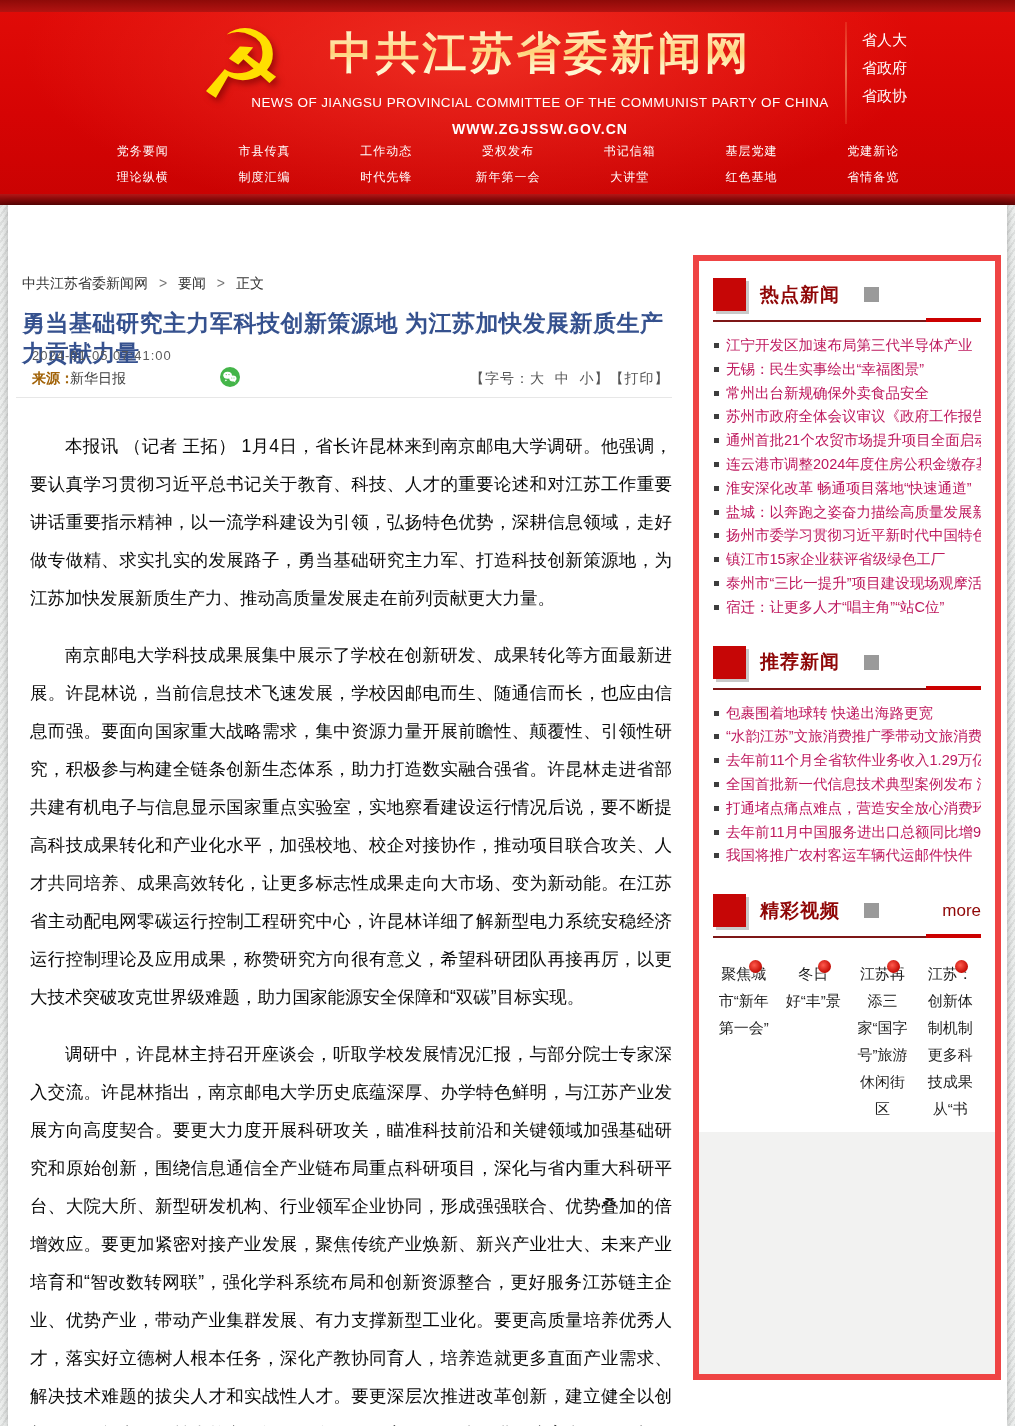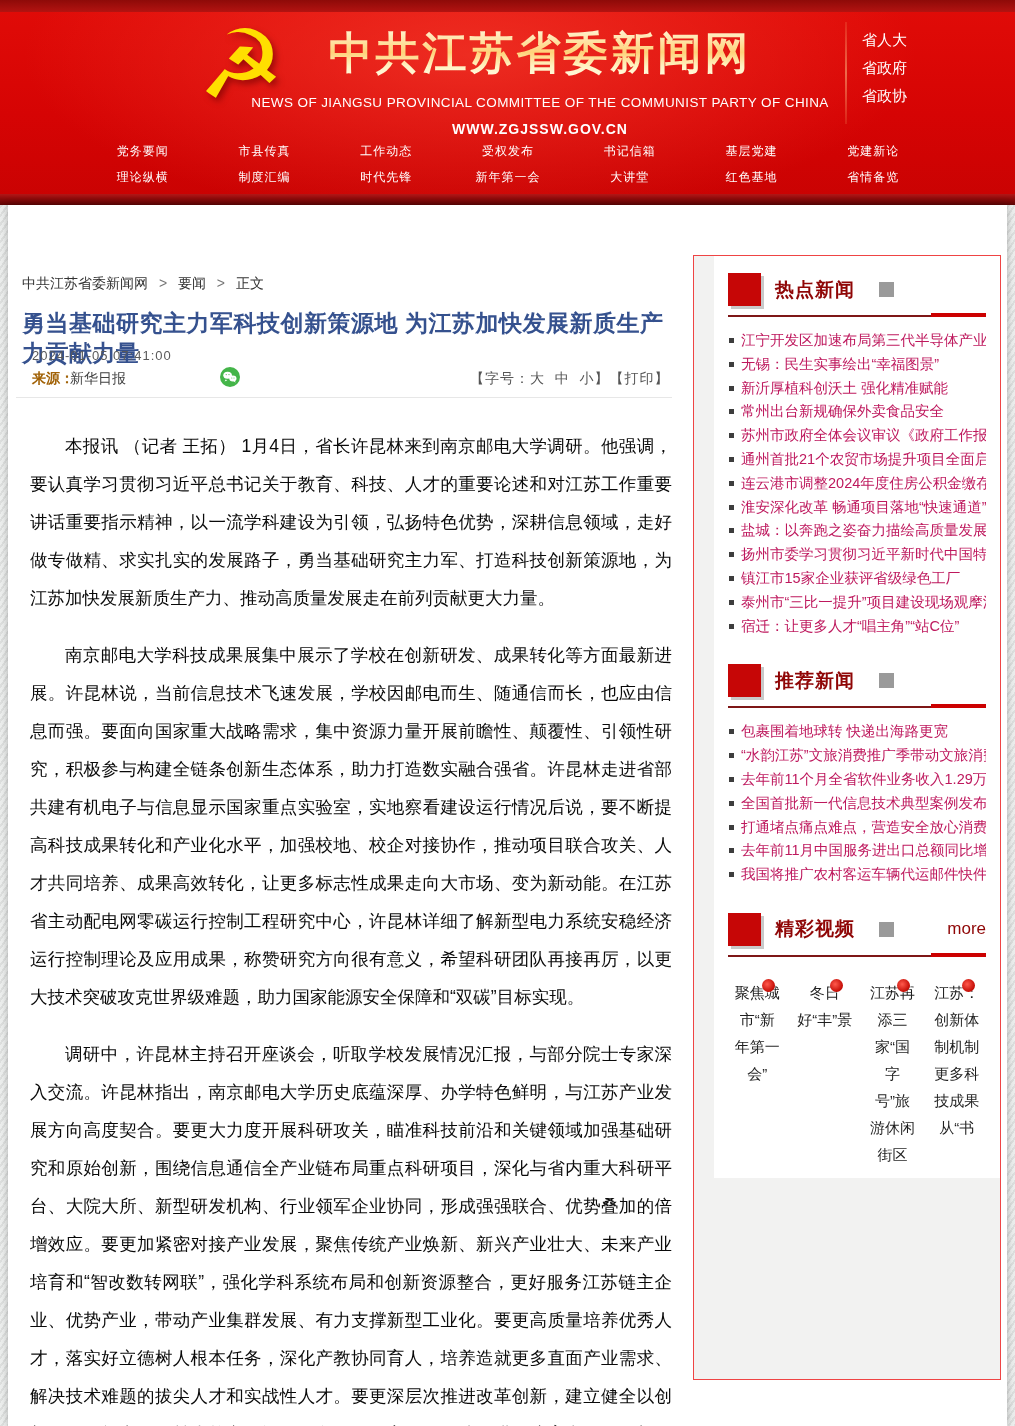--- a/index.html
+++ b/index.html
@@ -86,21 +86,21 @@
   .article-body {
     position:absolute; left:22px; top:222px; width:642px;
     font-size:17.5px; line-height:38px; color:#0a0a0a; text-align:justify;
     font-family: "Liberation Sans","DejaVu Sans",sans-serif;
   }
   .article-body p { text-indent:2em; margin-bottom:19px; }
 
   
   .sidebar {
     position:absolute; left:685px; top:50px; width:308px; height:1125px;
-    background:#f2f2f1; border:1px solid #ef4444; overflow:hidden;padding-left:20px;
+    background:#f2f2f1; border:6px solid #ef4444; overflow:hidden;
   }
   .side-card { background:#ffffff; padding:0 14px 10px 14px; }
   .sec-head { display:flex; align-items:center; padding-top:17px; }
   .red-square { width:33px; height:33px; background:#c60606; box-shadow:3px 3px 0 #c9c9c9; flex:none; }
   .sec-title { margin-left:14px; font-size:19px; font-weight:bold; color:#8f0606; letter-spacing:1px; }
   .gray-square { width:15px; height:15px; background:#9a9a9a; margin-left:24px; flex:none; }
   .more-link { margin-left:auto; font-size:17px; color:#8f0606; }
   .sec-line { margin-top:9px; height:2px; background:#7e1616; position:relative; }
   .sec-line::after { content:""; position:absolute; right:0; top:-2px; width:55px; height:4px; background:#cc0000; }
 
@@ -222,21 +222,20 @@
     <div class="side-card">
       <div class="sec-head">
         <span class="red-square"></span>
         <span class="sec-title">热点新闻</span>
         <span class="gray-square"></span>
       </div>
       <div class="sec-line"></div>
       <ul class="news-list">
         <li><a>江宁开发区加速布局第三代半导体产业</a></li>
         <li><a>无锡：民生实事绘出“幸福图景”</a></li>
-        <li><a>新沂厚植科创沃土 强化精准赋能</a></li>
         <li><a>常州出台新规确保外卖食品安全</a></li>
         <li><a>苏州市政府全体会议审议《政府工作报告》</a></li>
         <li><a>通州首批21个农贸市场提升项目全面启动</a></li>
         <li><a>连云港市调整2024年度住房公积金缴存基数</a></li>
         <li><a>淮安深化改革 畅通项目落地“快速通道”</a></li>
         <li><a>盐城：以奔跑之姿奋力描绘高质量发展新画卷</a></li>
         <li><a>扬州市委学习贯彻习近平新时代中国特色社会主义</a></li>
         <li><a>镇江市15家企业获评省级绿色工厂</a></li>
         <li><a>泰州市“三比一提升”项目建设现场观摩活动举行</a></li>
         <li><a>宿迁：让更多人才“唱主角”“站C位”</a></li>

